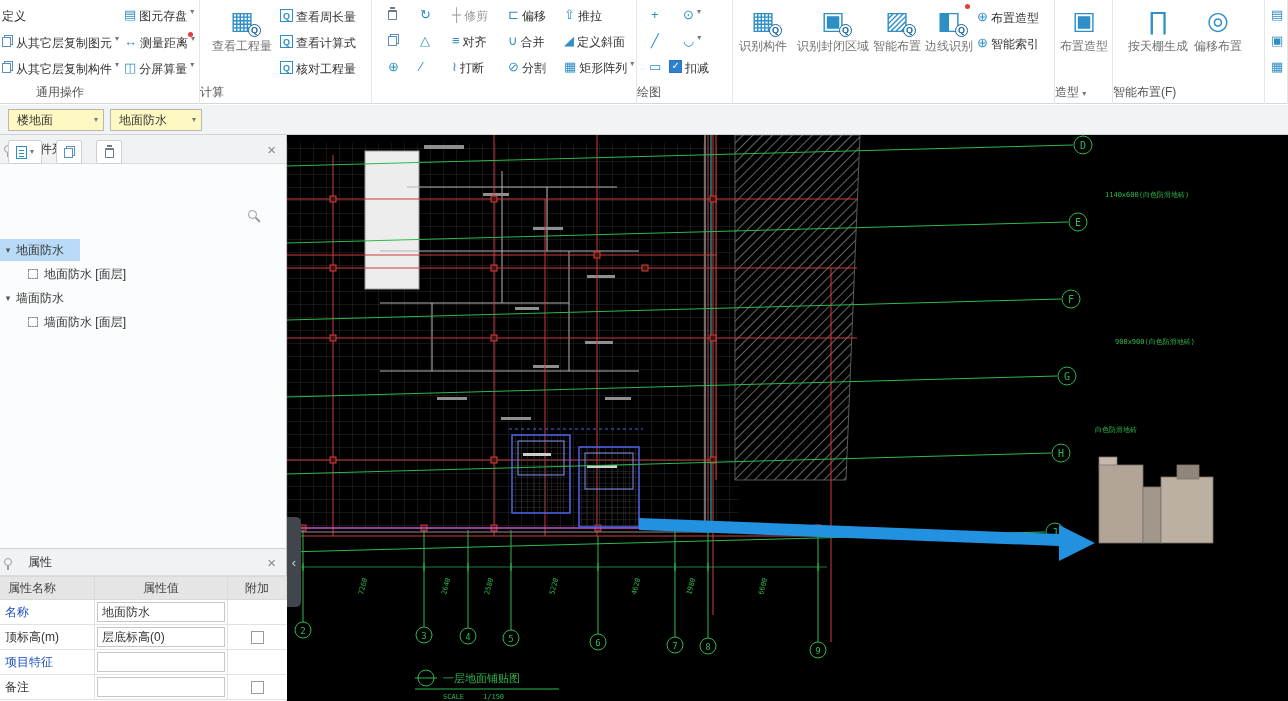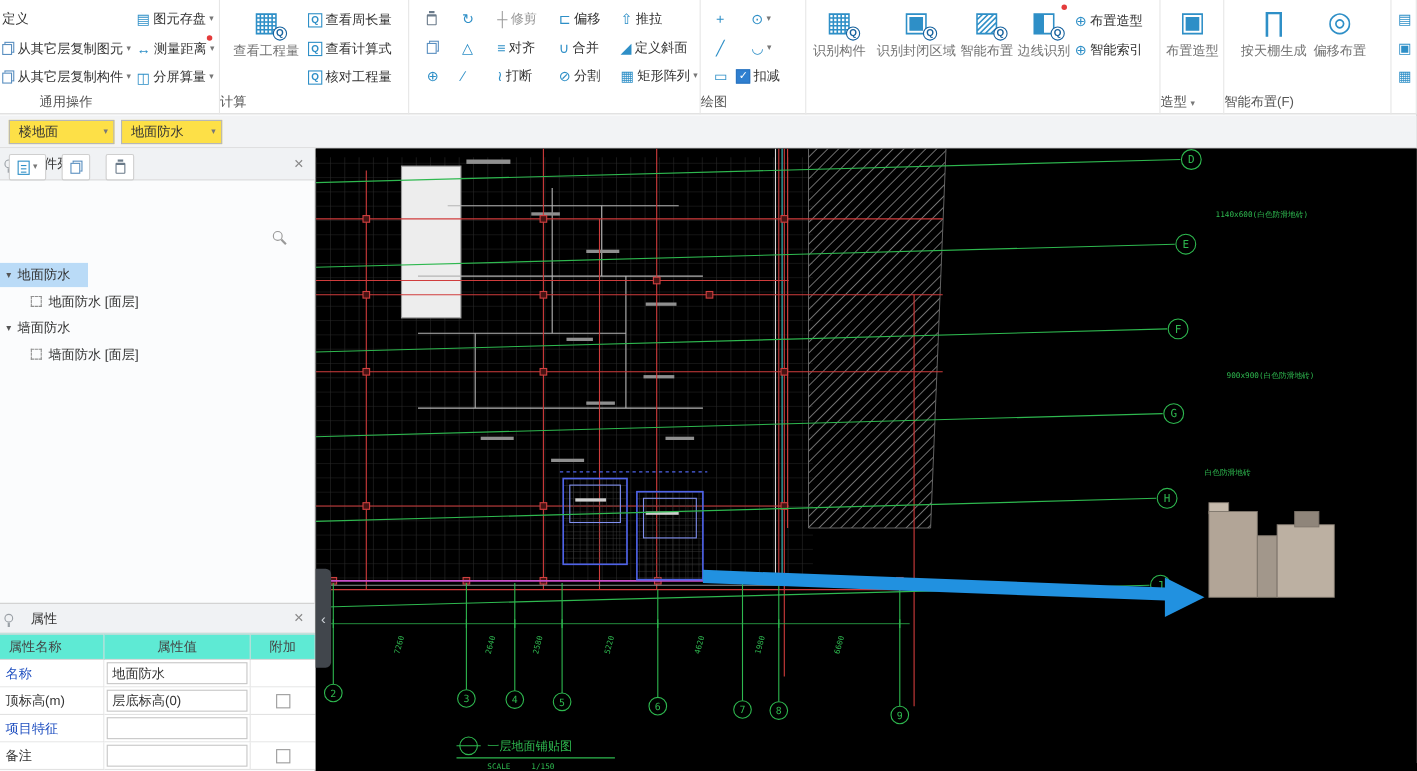--- a/index.html
+++ b/index.html
@@ -4,42 +4,42 @@
 <style>
   *{box-sizing:border-box;margin:0;padding:0}
   html,body{width:1288px;height:701px;overflow:hidden}
   body{position:relative;font-family:"Liberation Sans",sans-serif;background:#fff;font-size:12px;color:#333}
 
   
   #ribbon{position:absolute;left:0;top:0;width:1288px;height:104px;background:#fff;border-bottom:1px solid #d6d6d6}
   .rgroup{position:absolute;top:0;height:104px;border-right:1px solid #e6e6e6}
   .rgroup-label{position:absolute;bottom:3px;left:0;right:0;font-size:12px;color:#555;white-space:nowrap}
   .rgroup-label.leftal{text-align:left;left:36px}
-  .ri{position:absolute;display:flex;align-items:center;gap:3px;font-size:12px;color:#333;white-space:nowrap;height:18px}
+  .ri{position:absolute;display:flex;gap:3px;font-size:12px;color:#333;white-space:nowrap;height:18px}
   .ric{font-size:13px;color:#2e8fc7;line-height:1}
   .ric.gray{color:#9a9a9a}
   .lblgray{color:#9a9a9a}
   .caret{font-size:8px;color:#777;line-height:1}
   .reddot{position:absolute;width:5px;height:5px;border-radius:50%;background:#e43b3b}
   .rbig{position:absolute;text-align:center}
   .rbig .lbl{font-size:12px;color:#737373;margin-top:4px;white-space:nowrap}
   .bigicon{position:relative;display:inline-block;width:28px;height:28px}
   .bigicon .g{font-size:25px;color:#2e8fc7;line-height:28px;display:block}
   .qbadge{position:absolute;right:-5px;bottom:-3px;width:13px;height:13px;border:1.5px solid #16629e;border-radius:50%;background:#fff;color:#16629e;font-size:9px;font-weight:bold;line-height:10px;text-align:center}
   .sqq{display:inline-flex;width:13px;height:13px;border:1.5px solid #2e8fc7;color:#2e8fc7;font-size:9px;font-weight:bold;align-items:center;justify-content:center}
   .cb{width:13px;height:13px;border:1px solid #9b9b9b;background:#fff;display:inline-block;flex:none}
   .cb.on{background:#2f7fd0;border-color:#2b74c0;position:relative}
   .cb.on::after{content:"✓";color:#fff;font-size:10px;position:absolute;left:1.5px;top:-1px}
   .copyic{width:9px;height:10px;border:1px solid #5a8fc0;background:#fff;box-shadow:2px -2px 0 -1px #fff,2px -2px 0 0 #5a8fc0;margin:2px 2px 0 0;flex:none}
   .trash{width:9px;height:10px;border:1px solid #6b7b8a;border-top:2px solid #6b7b8a;border-radius:1px;position:relative;margin-top:2px;flex:none}
   .trash::before{content:"";position:absolute;top:-5px;left:1px;width:5px;height:2px;background:#6b7b8a}
 
   
   #bar2{position:absolute;left:0;top:105px;width:1288px;height:30px;background:#f2f3f5;border-bottom:1px solid #d2d2d2}
-  .select{position:absolute;top:4px;height:22px;background:#fde047;border:1px solid #b7b7b7;display:flex;align-items:center;padding:0 34px 0 8px;color:#333}
+  .select{position:absolute;top:4px;height:22px;background:#fef9c3;border:1px solid #b7b7b7;display:flex;align-items:center;padding:0 34px 0 8px;color:#333}
   .select .caret{position:absolute;right:5px}
 
   
   #leftpanel{position:absolute;left:0;top:135px;width:287px;height:566px;background:#fbfcfd;border-right:1px solid #c2c2c2}
   .phdr{position:absolute;left:0;width:286px;background:#f0f2f4;border-bottom:1px solid #dcdcdc;display:flex;align-items:center}
   .phdr .t{margin-left:16px;color:#333}
   .x{position:absolute;right:10px;top:50%;transform:translateY(-50%);font-size:15px;color:#888;line-height:1}
   .pin{position:relative;width:8px;height:8px;margin-left:4px;border:1.5px solid #9aa0a6;border-radius:50%;flex:none}
   .pin::after{content:"";position:absolute;left:2px;top:7px;width:1.5px;height:4px;background:#9aa0a6}
   .pbtn{position:absolute;top:5px;height:24px;background:#fff;border:1px solid #cfcfcf;border-radius:2px;display:flex;align-items:center;justify-content:center;gap:3px}
@@ -47,21 +47,21 @@
   .doc::before{content:"";position:absolute;left:2px;top:3px;width:5px;height:1px;background:#2e8fc7;box-shadow:0 3px 0 #2e8fc7,0 6px 0 #2e8fc7}
   #search-input{position:absolute;left:8px;top:68px;width:262px;height:26px;background:#ededed;border:1px solid #e0e0e0;border-radius:3px;padding:0 26px 0 10px;font-size:12px;color:#333;font-family:"Liberation Sans",sans-serif;outline:none}
   #search-input::placeholder{color:#949494}
   .mag{position:absolute;left:248px;top:75px;width:9px;height:9px;border:1.5px solid #999;border-radius:50%}
   .mag::after{content:"";position:absolute;width:6px;height:1.5px;background:#999;right:-5px;bottom:-2px;transform:rotate(45deg)}
   .trow{position:absolute;height:22px;display:inline-flex;align-items:center;font-size:12px;color:#333;padding-right:16px;white-space:nowrap}
   .trow.sel{background:#badbf7}
   .trow .exp{width:16px;text-align:center;font-size:9px;color:#555}
   .nodeic{width:10px;height:10px;border:1px dashed #8f8f8f;margin:0 6px 0 28px;flex:none}
 
-  .pth{position:absolute;height:24px;background:#5eead4;border:1px solid #d9d9d9;border-left:none;font-size:12px;color:#444;display:flex;align-items:center;padding-left:8px}
+  .pth{position:absolute;height:24px;background:#e5e5e5;border:1px solid #d9d9d9;border-left:none;font-size:12px;color:#444;display:flex;align-items:center;padding-left:8px}
   .pth.c{justify-content:center;padding-left:0}
   .ptn{position:absolute;left:0;width:95px;height:25px;background:#fff;border-right:1px solid #e2e2e2;border-bottom:1px solid #e2e2e2;display:flex;align-items:center;padding-left:5px}
   .ptn.blue{color:#1f4fc0}
   .ptv{position:absolute;left:95px;width:133px;height:25px;background:#fff;border-right:1px solid #e2e2e2;border-bottom:1px solid #e2e2e2;padding:2px}
   .vbox{height:100%;border:1px solid #c6c6c6;background:#fff;display:flex;align-items:center;padding-left:4px;color:#333}
   .pte{position:absolute;left:228px;width:59px;height:25px;background:#fff;border-bottom:1px solid #e2e2e2;display:flex;align-items:center;justify-content:center}
 
   
   #canvas{position:absolute;left:287px;top:135px;width:1001px;height:566px;background:#000}
   #canvas svg{position:absolute;left:0;top:0}

